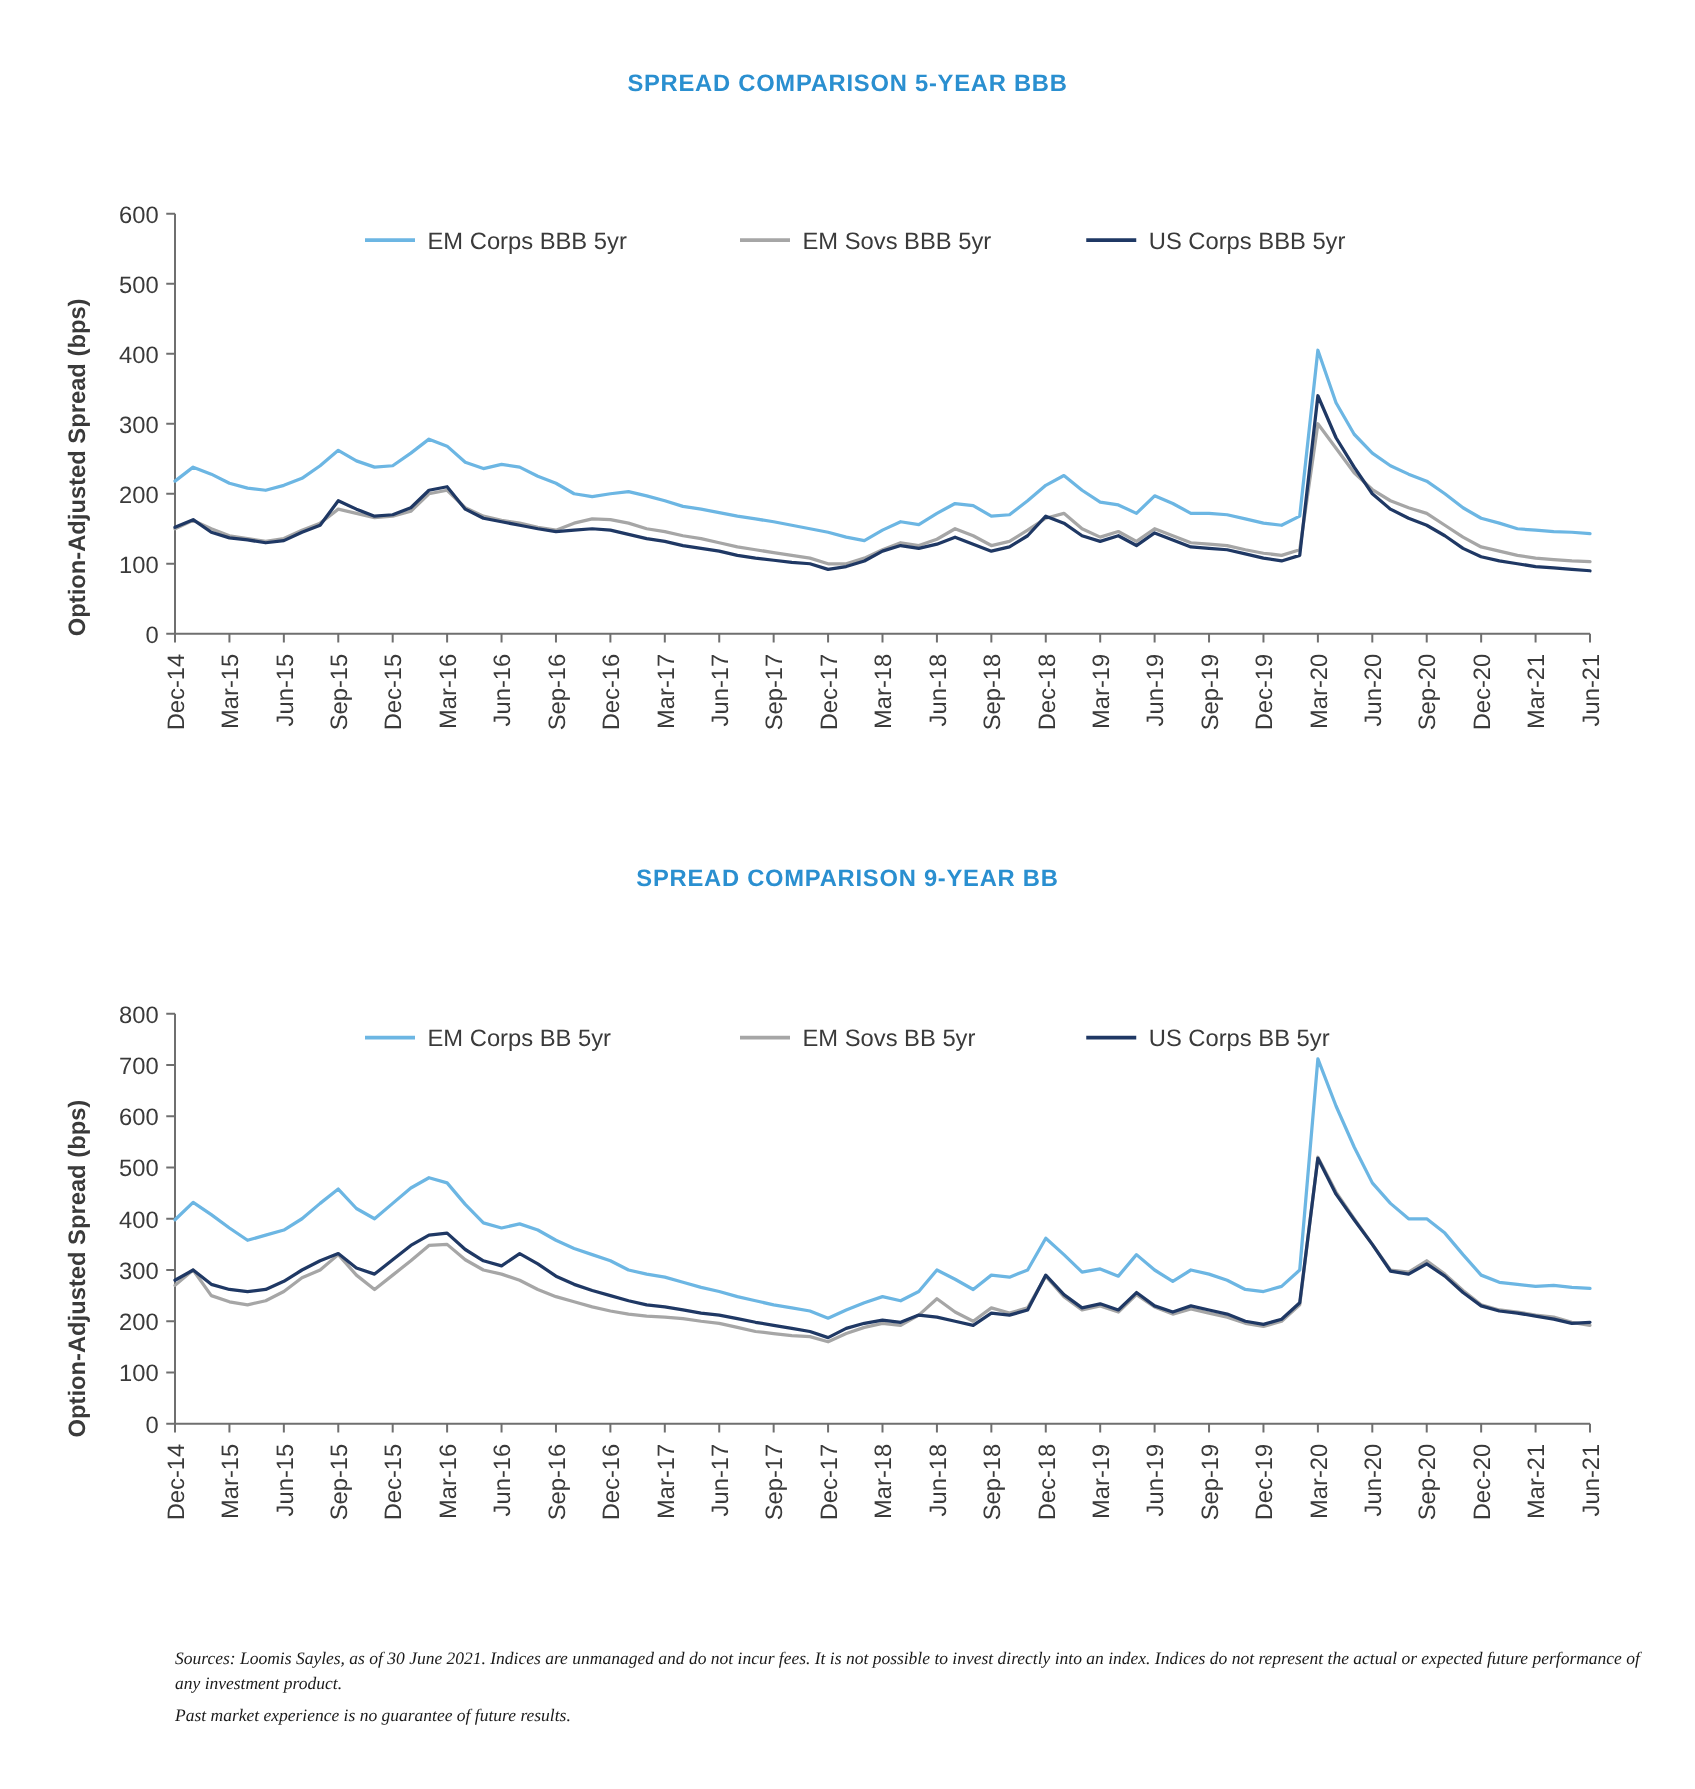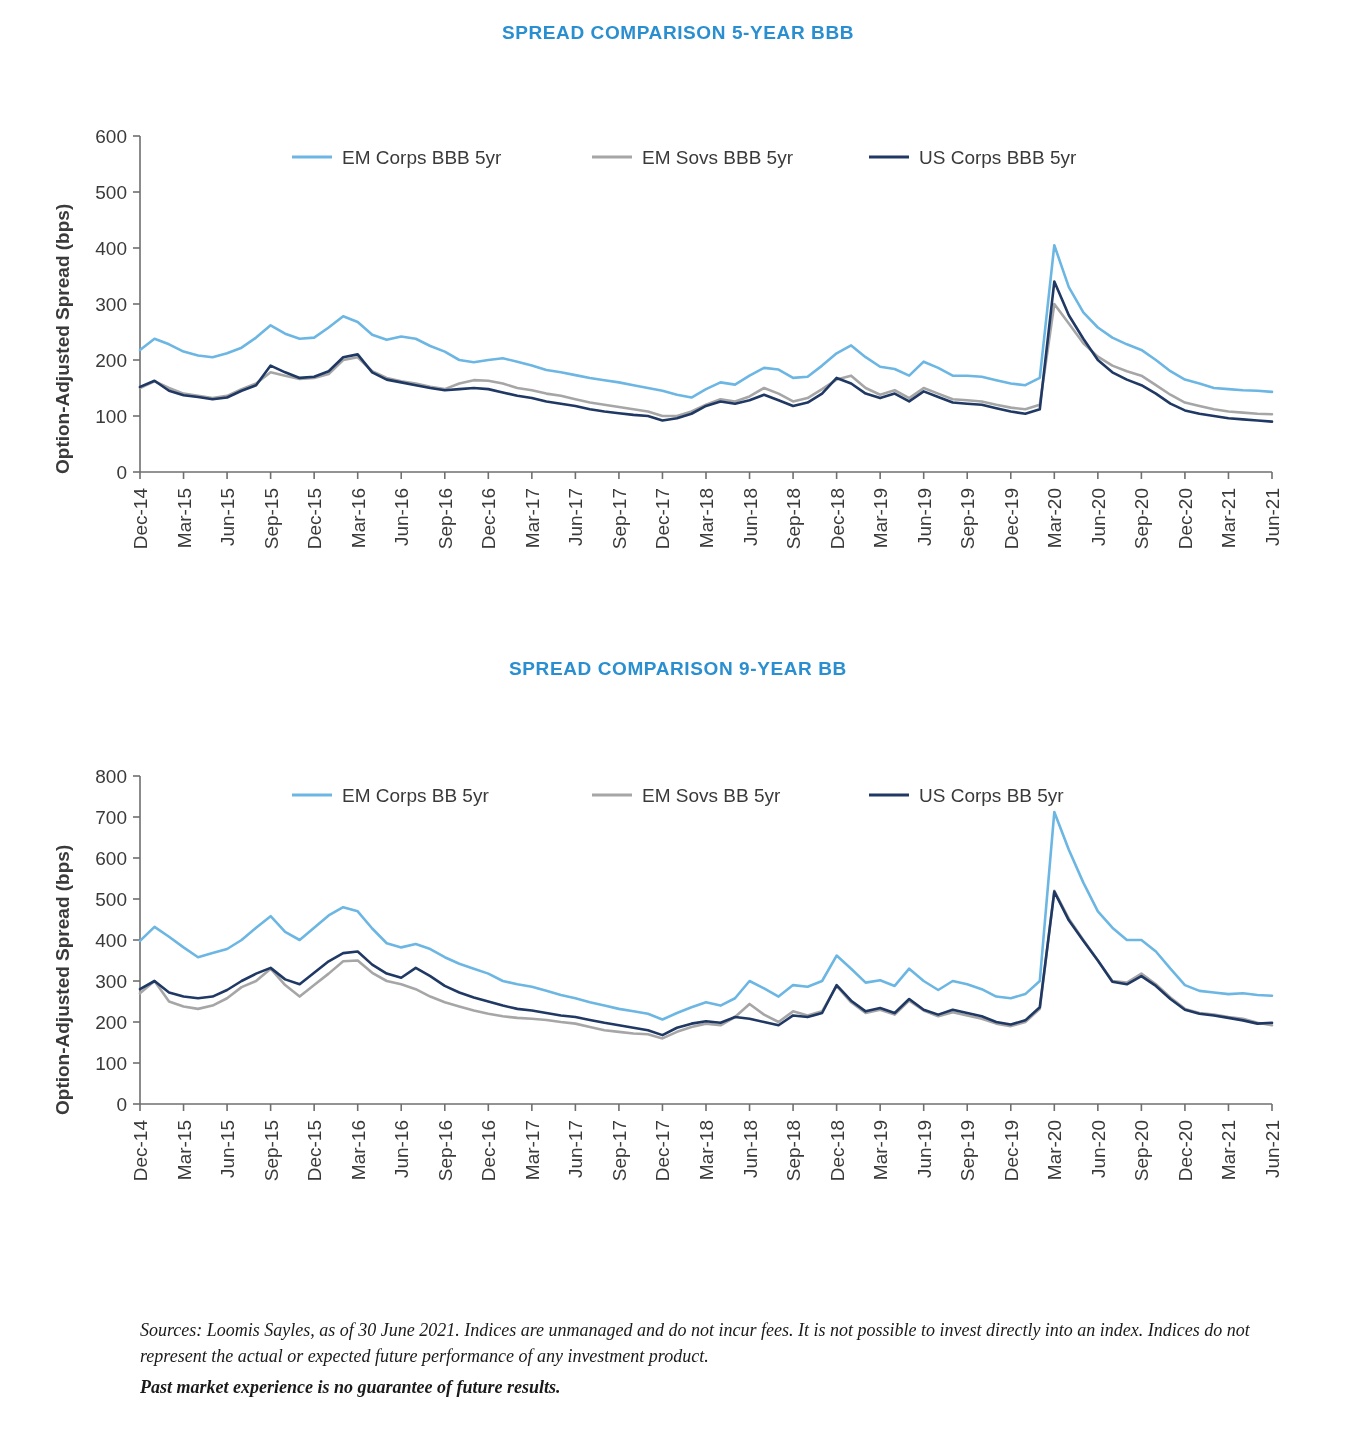--- a/index.html
+++ b/index.html
@@ -54,33 +54,33 @@
     font-size: 19px;
     fill: #3a3a3a;
     font-family: "Liberation Sans", sans-serif;
   }
   .sources {
     position: absolute;
     left: 140px;
     width: 1180px;
     font-family: "Liberation Serif", serif;
     font-style: italic;
-    font-size: 18px;
+    font-size: 14px;
     color: #1a1a1a;
     line-height: 1.42;
   }
   .sources .line2 {
-    font-weight: bold;
+    font-weight: normal;
     margin-top: 6px;
   }
 </style>
 </head>
 <body>
 
-<div class="chart-block" style="height:640px;">
+<div class="chart-block" style="height:640px;margin-top:35px;">
   <div class="chart-title" style="padding-top:22px;">SPREAD COMPARISON 5-YEAR BBB</div>
   <div class="plot-wrap">
     <div class="y-axis-label" style="left:52px; top:430px;">Option-Adjusted Spread (bps)</div>
     <svg id="svg-bbb" width="1356" height="560">
         <line x1="140" y1="92" x2="140" y2="428" stroke="#6f6f6f" stroke-width="1.6"></line>
         <line x1="140" y1="428" x2="1272" y2="428" stroke="#6f6f6f" stroke-width="1.6"></line>
         <line x1="133" y1="428" x2="140" y2="428" stroke="#6f6f6f" stroke-width="1.6"></line>
         <text x="127" y="435" text-anchor="end" class="tick-text">0</text>
         <line x1="133" y1="372" x2="140" y2="372" stroke="#6f6f6f" stroke-width="1.6"></line>
         <text x="127" y="379" text-anchor="end" class="tick-text">100</text>

